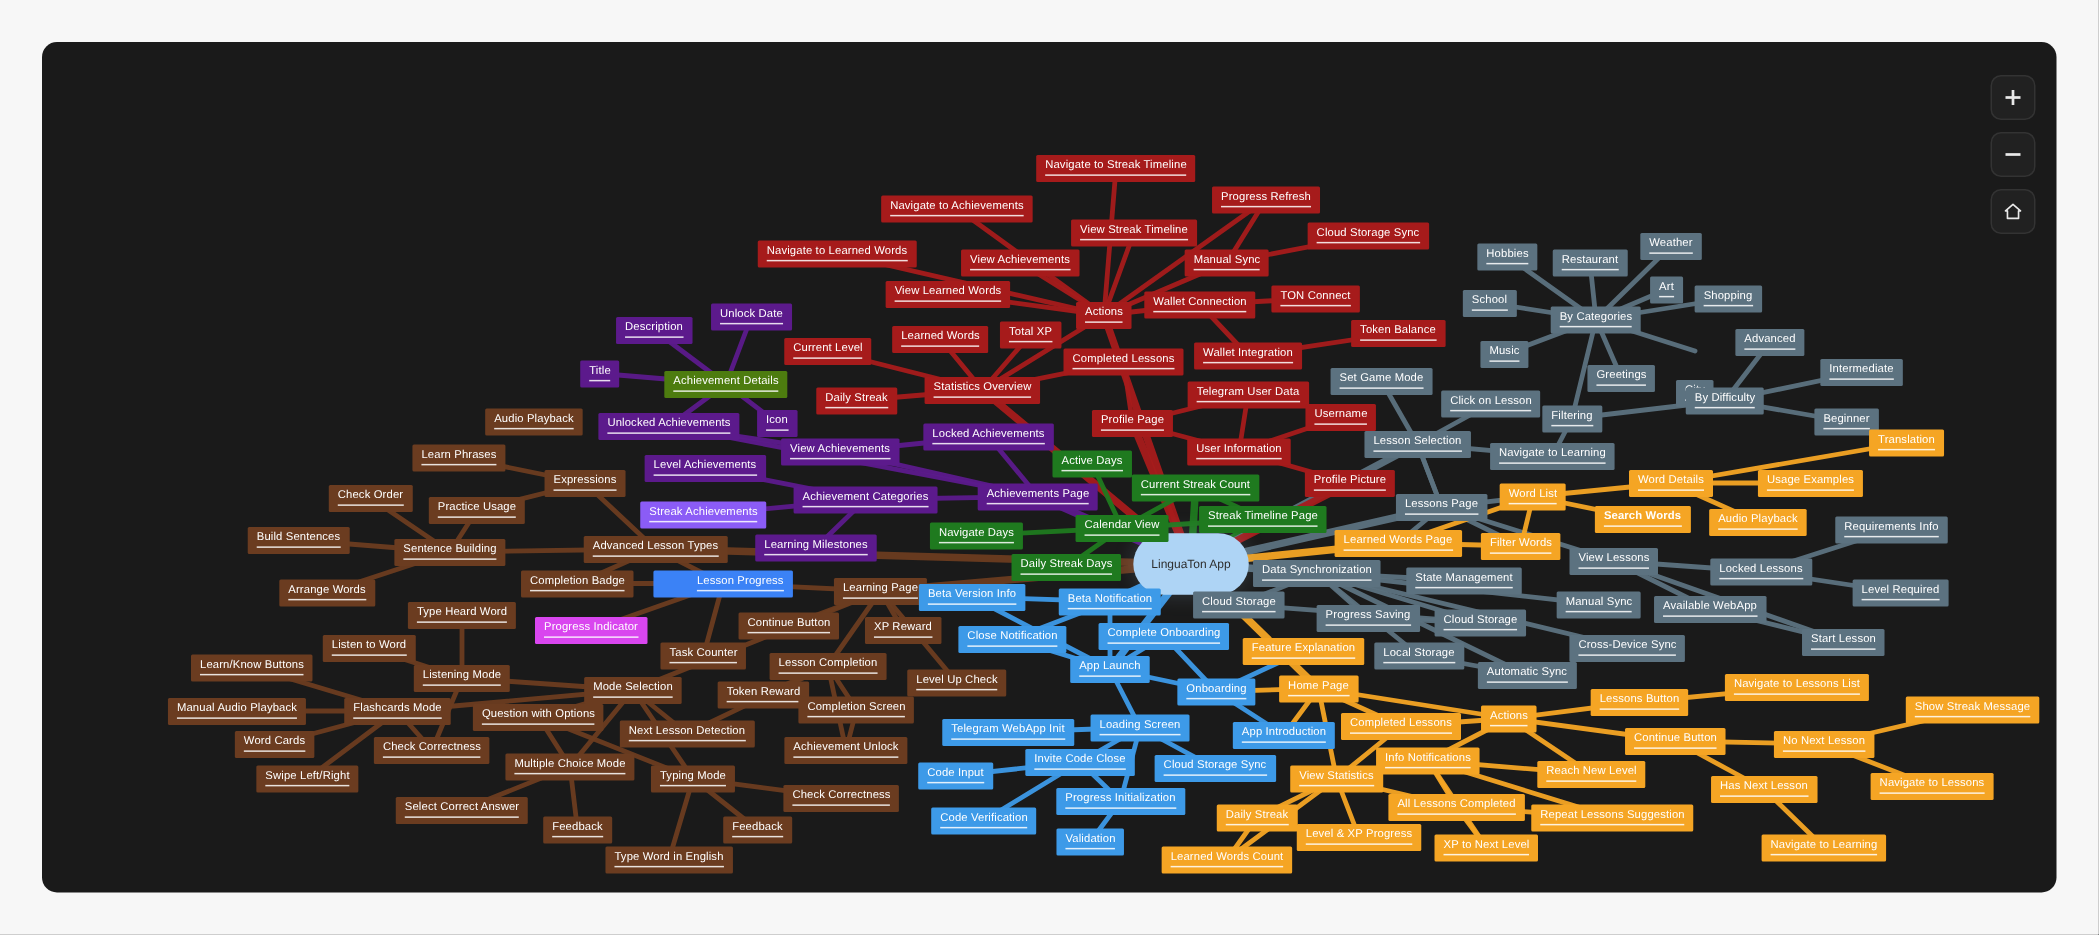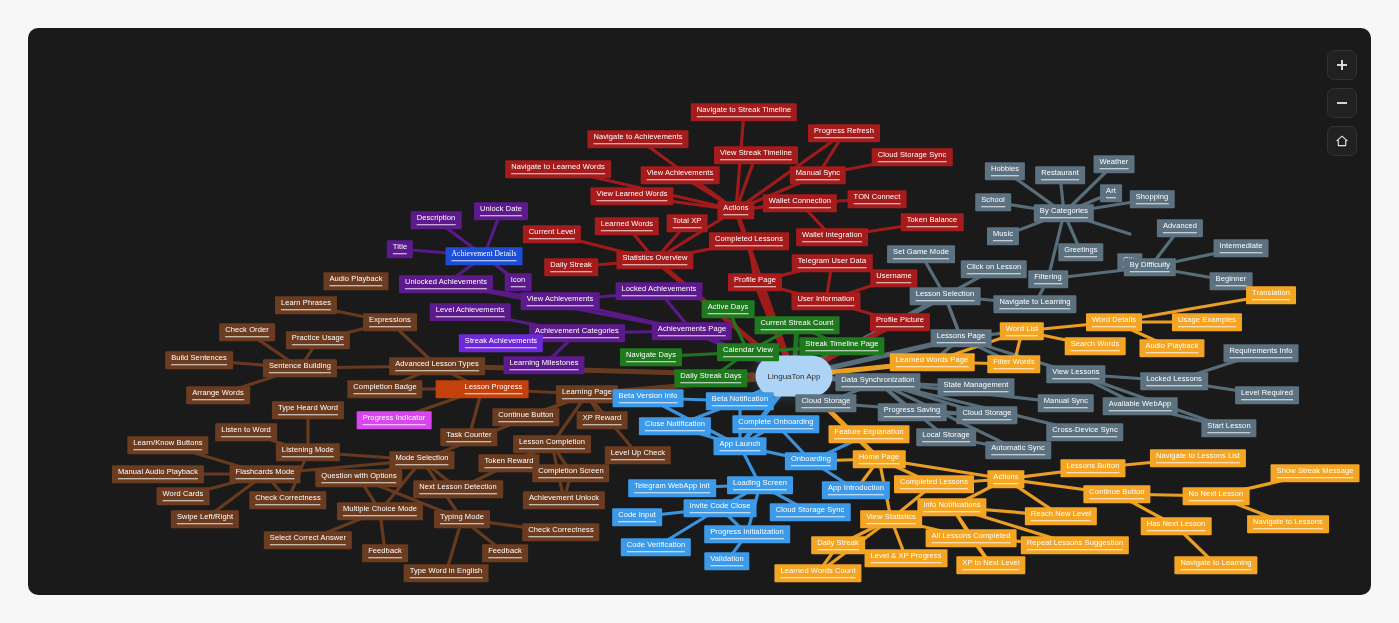--- a/index.html
+++ b/index.html
@@ -313,21 +313,21 @@
         <div class="node node-red" style="left: 849px; top: 171px; background: rgb(166, 27, 27);"><span>TON Connect</span><span class="ul"></span></div>
         <div class="node node-purple" style="left: 473px; top: 183px; background: rgb(92, 26, 140);"><span>Unlock Date</span><span class="ul"></span></div>
         <div class="node node-purple" style="left: 408px; top: 192px; background: rgb(92, 26, 140);"><span>Description</span><span class="ul"></span></div>
         <div class="node node-red" style="left: 599px; top: 198px; background: rgb(166, 27, 27);"><span>Learned Words</span><span class="ul"></span></div>
         <div class="node node-red" style="left: 659px; top: 195px; background: rgb(166, 27, 27);"><span>Total XP</span><span class="ul"></span></div>
         <div class="node node-red" style="left: 524px; top: 206px; background: rgb(166, 27, 27);"><span>Current Level</span><span class="ul"></span></div>
         <div class="node node-red" style="left: 721px; top: 213px; background: rgb(166, 27, 27);"><span>Completed Lessons</span><span class="ul"></span></div>
         <div class="node node-red" style="left: 904px; top: 194px; background: rgb(166, 27, 27);"><span>Token Balance</span><span class="ul"></span></div>
         <div class="node node-red" style="left: 804px; top: 209px; background: rgb(166, 27, 27);"><span>Wallet Integration</span><span class="ul"></span></div>
         <div class="node node-purple" style="left: 372px; top: 221px; background: rgb(92, 26, 140);"><span>Title</span><span class="ul"></span></div>
-        <div class="node node-purple" style="left: 456px; top: 228px; background: #1d4ed8; font-family: Liberation Serif, serif;"><span>Achievement Details</span><span class="ul"></span></div>
+        <div class="node node-purple" style="left: 456px; top: 228px; background: #4d7c0f;"><span>Achievement Details</span><span class="ul"></span></div>
         <div class="node node-red" style="left: 627px; top: 232px; background: rgb(166, 27, 27);"><span>Statistics Overview</span><span class="ul"></span></div>
         <div class="node node-slate" style="left: 893px; top: 226px; background: rgb(92, 114, 128);"><span>Set Game Mode</span><span class="ul"></span></div>
         <div class="node node-red" style="left: 543px; top: 239px; background: rgb(166, 27, 27);"><span>Daily Streak</span><span class="ul"></span></div>
         <div class="node node-red" style="left: 804px; top: 235px; background: rgb(166, 27, 27);"><span>Telegram User Data</span><span class="ul"></span></div>
         <div class="node node-slate" style="left: 966px; top: 241px; background: rgb(92, 114, 128);"><span>Click on Lesson</span><span class="ul"></span></div>
         <div class="node node-brown" style="left: 328px; top: 253px; background: rgb(107, 60, 32);"><span>Audio Playback</span><span class="ul"></span></div>
         <div class="node node-purple" style="left: 418px; top: 256px; background: rgb(92, 26, 140);"><span>Unlocked Achievements</span><span class="ul"></span></div>
         <div class="node node-purple" style="left: 490px; top: 254px; background: rgb(92, 26, 140);"><span>Icon</span><span class="ul"></span></div>
         <div class="node node-red" style="left: 727px; top: 254px; background: rgb(166, 27, 27);"><span>Profile Page</span><span class="ul"></span></div>
         <div class="node node-red" style="left: 866px; top: 250px; background: rgb(166, 27, 27);"><span>Username</span><span class="ul"></span></div>
@@ -339,40 +339,40 @@
         <div class="node node-red" style="left: 798px; top: 273px; background: rgb(166, 27, 27);"><span>User Information</span><span class="ul"></span></div>
         <div class="node node-purple" style="left: 442px; top: 284px; background: rgb(92, 26, 140);"><span>Level Achievements</span><span class="ul"></span></div>
         <div class="node node-brown" style="left: 362px; top: 294px; background: rgb(107, 60, 32);"><span>Expressions</span><span class="ul"></span></div>
         <div class="node node-brown" style="left: 219px; top: 304px; background: rgb(107, 60, 32);"><span>Check Order</span><span class="ul"></span></div>
         <div class="node node-brown" style="left: 290px; top: 312px; background: rgb(107, 60, 32);"><span>Practice Usage</span><span class="ul"></span></div>
         <div class="node node-purple" style="left: 549px; top: 305px; background: rgb(92, 26, 140);"><span>Achievement Categories</span><span class="ul"></span></div>
         <div class="node node-purple" style="left: 664px; top: 303px; background: rgb(92, 26, 140);"><span>Achievements Page</span><span class="ul"></span></div>
         <div class="node node-green" style="left: 700px; top: 281px; background: rgb(31, 122, 31);"><span>Active Days</span><span class="ul"></span></div>
         <div class="node node-green" style="left: 769px; top: 297px; background: rgb(31, 122, 31);"><span>Current Streak Count</span><span class="ul"></span></div>
         <div class="node node-red" style="left: 872px; top: 294px; background: rgb(166, 27, 27);"><span>Profile Picture</span><span class="ul"></span></div>
-        <div class="node node-purple" style="left: 441px; top: 315px; background: #6d28d9; margin-left: 32px;"><span>Streak Achievements</span><span class="ul"></span></div>
+        <div class="node node-purple" style="left: 441px; top: 315px; background: #8b5cf6;"><span>Streak Achievements</span><span class="ul"></span></div>
         <div class="node node-brown" style="left: 171px; top: 332px; background: rgb(107, 60, 32);"><span>Build Sentences</span><span class="ul"></span></div>
         <div class="node node-brown" style="left: 272px; top: 340px; background: rgb(107, 60, 32);"><span>Sentence Building</span><span class="ul"></span></div>
         <div class="node node-brown" style="left: 409px; top: 338px; background: rgb(107, 60, 32);"><span>Advanced Lesson Types</span><span class="ul"></span></div>
         <div class="node node-purple" style="left: 516px; top: 337px; background: rgb(92, 26, 140);"><span>Learning Milestones</span><span class="ul"></span></div>
         <div class="node node-green" style="left: 623px; top: 329px; background: rgb(31, 122, 31);"><span>Navigate Days</span><span class="ul"></span></div>
         <div class="node node-green" style="left: 720px; top: 324px; background: rgb(31, 122, 31);"><span>Calendar View</span><span class="ul"></span></div>
         <div class="node node-green" style="left: 814px; top: 318px; background: rgb(31, 122, 31);"><span>Streak Timeline Page</span><span class="ul"></span></div>
         <div class="node node-slate" style="left: 933px; top: 310px; background: rgb(92, 114, 128);"><span>Lessons Page</span><span class="ul"></span></div>
         <div class="node node-orange" style="left: 994px; top: 303px; background: rgb(245, 165, 36);"><span>Word List</span><span class="ul"></span></div>
         <div class="node node-orange" style="left: 1086px; top: 294px; background: rgb(245, 165, 36);"><span>Word Details</span><span class="ul"></span></div>
         <div class="node node-orange" style="left: 1179px; top: 294px; background: rgb(245, 165, 36); text-align: center;"><span>Usage Examples</span><span class="ul"></span></div>
         <div class="node node-brown" style="left: 190px; top: 367px; background: rgb(107, 60, 32);"><span>Arrange Words</span><span class="ul"></span></div>
         <div class="node node-brown" style="left: 357px; top: 361px; background: rgb(107, 60, 32);"><span>Completion Badge</span><span class="ul"></span></div>
-        <div class="node node-brown" style="left: 454px; top: 361px; background: #c2410c; padding-left: 29px;"><span>Lesson Progress</span><span class="ul"></span></div>
+        <div class="node node-brown" style="left: 454px; top: 361px; background: #3b82f6; padding-left: 29px;"><span>Lesson Progress</span><span class="ul"></span></div>
         <div class="node node-brown" style="left: 559px; top: 366px; background: rgb(107, 60, 32);"><span>Learning Page</span><span class="ul"></span></div>
         <div class="node node-green" style="left: 683px; top: 350px; background: rgb(31, 122, 31);"><span>Daily Streak Days</span><span class="ul"></span></div>
         <div class="node node-orange" style="left: 904px; top: 334px; background: rgb(245, 165, 36);"><span>Learned Words Page</span><span class="ul"></span></div>
         <div class="node node-orange" style="left: 986px; top: 336px; background: rgb(245, 165, 36);"><span>Filter Words</span><span class="ul"></span></div>
-        <div class="node node-orange" style="left: 1067px; top: 318px; background: rgb(245, 165, 36);"><span>Search Words</span><span class="ul"></span></div>
+        <div class="node node-orange" style="left: 1067px; top: 318px; background: rgb(245, 165, 36); font-weight: bold;"><span>Search Words</span><span class="ul"></span></div>
         <div class="node node-orange" style="left: 1144px; top: 320px; background: rgb(245, 165, 36);"><span>Audio Playback</span><span class="ul"></span></div>
         <div class="node node-slate" style="left: 1233px; top: 325px; background: rgb(92, 114, 128);"><span>Requirements Info</span><span class="ul"></span></div>
         <div class="node node-slate" style="left: 1048px; top: 346px; background: rgb(92, 114, 128);"><span>View Lessons</span><span class="ul"></span></div>
         <div class="node node-slate" style="left: 1146px; top: 353px; background: rgb(92, 114, 128);"><span>Locked Lessons</span><span class="ul"></span></div>
         <div class="node node-slate" style="left: 1239px; top: 367px; background: rgb(92, 114, 128);"><span>Level Required</span><span class="ul"></span></div>
         <div class="node node-blue" style="left: 620px; top: 370px; background: rgb(61, 154, 232);"><span>Beta Version Info</span><span class="ul"></span></div>
         <div class="node node-blue" style="left: 712px; top: 373px; background: rgb(61, 154, 232);"><span>Beta Notification</span><span class="ul"></span></div>
         <div class="node node-slate" style="left: 850px; top: 354px; background: rgb(92, 114, 128);"><span>Data Synchronization</span><span class="ul"></span></div>
         <div class="node node-slate" style="left: 948px; top: 359px; background: rgb(92, 114, 128);"><span>State Management</span><span class="ul"></span></div>
         <div class="node node-slate" style="left: 1038px; top: 375px; background: rgb(92, 114, 128);"><span>Manual Sync</span><span class="ul"></span></div>

